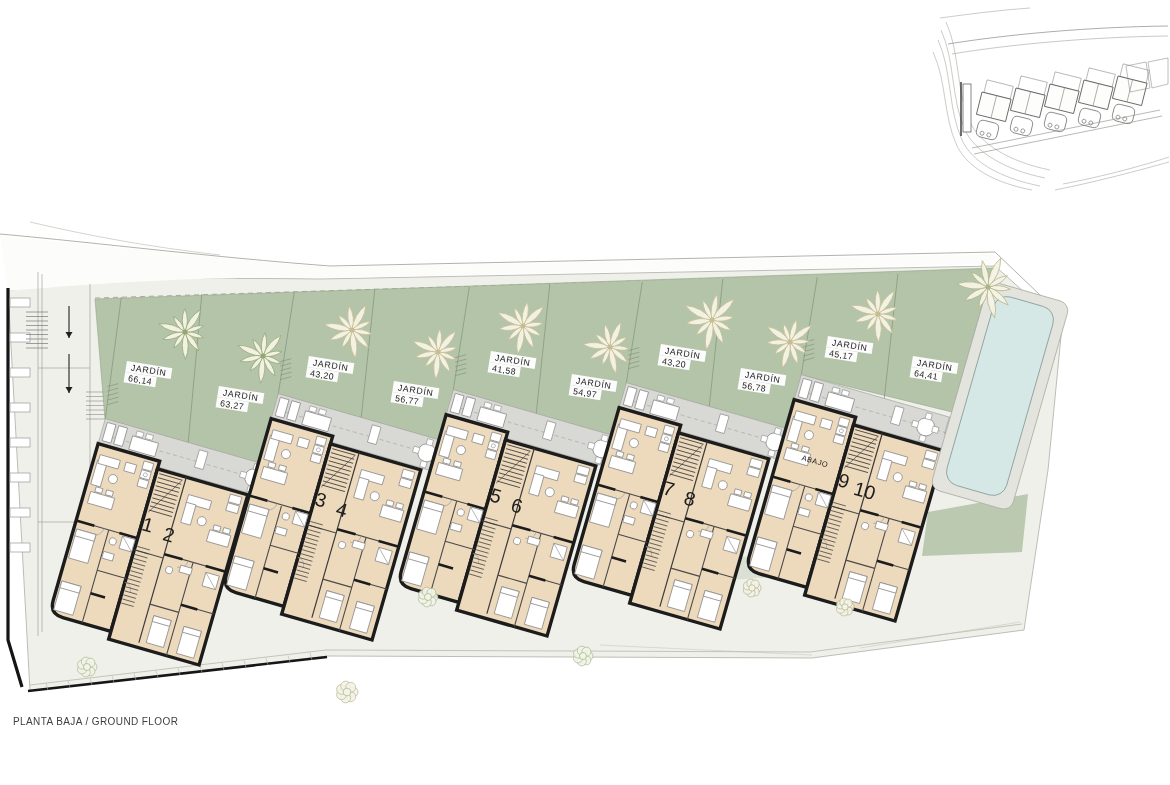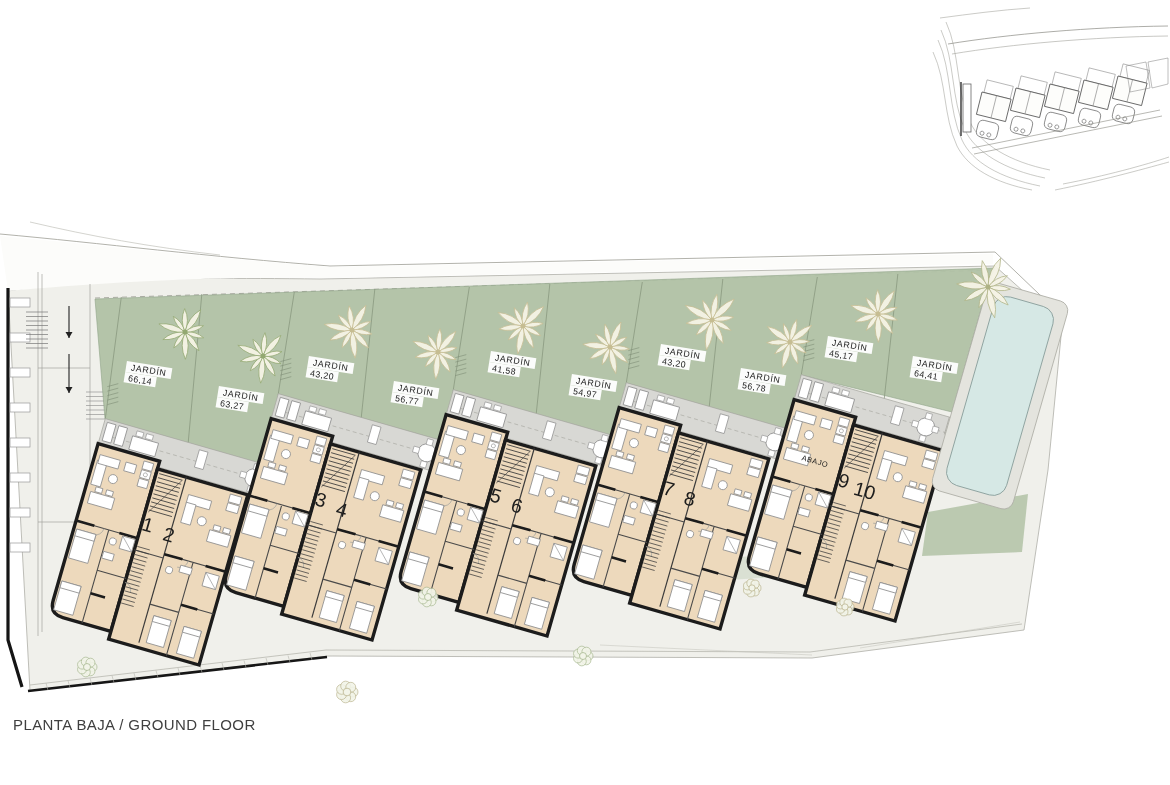--- a/index.html
+++ b/index.html
@@ -1,19 +1,19 @@
 <!DOCTYPE html>
 <html><head>
 <meta charset="utf-8">
 <style>
   html,body{margin:0;padding:0;background:#ffffff;}
   #stage{position:relative;width:1170px;height:785px;background:#ffffff;overflow:hidden;
          font-family:"Liberation Sans",sans-serif;}
   #plan{position:absolute;left:0;top:0;}
-  #floor-title{position:absolute;left:13px;top:716px;font-size:15px;letter-spacing:.4px;
+  #floor-title{position:absolute;left:13px;top:716px;font-size:10px;letter-spacing:.4px;
          color:#3f3f3f;font-family:"Liberation Sans",sans-serif;}
   svg text{font-family:"Liberation Sans",sans-serif;fill:#1d1d1d;}
 </style>
 </head>
 <body>
 
 <div id="stage">
   <svg id="plan" width="1170" height="785" viewBox="0 0 1170 785">
     <g id="site-layer">
         <path d="M 8,291 C 70,280 150,277 320,279 L 995,266 L 1062,326 L 1048,470 L 1024,630 L 812,658 L 328,656 L 30,691 Z" fill="#f0f0eb" stroke="#b7b7b0" stroke-width="0.9"></path>

